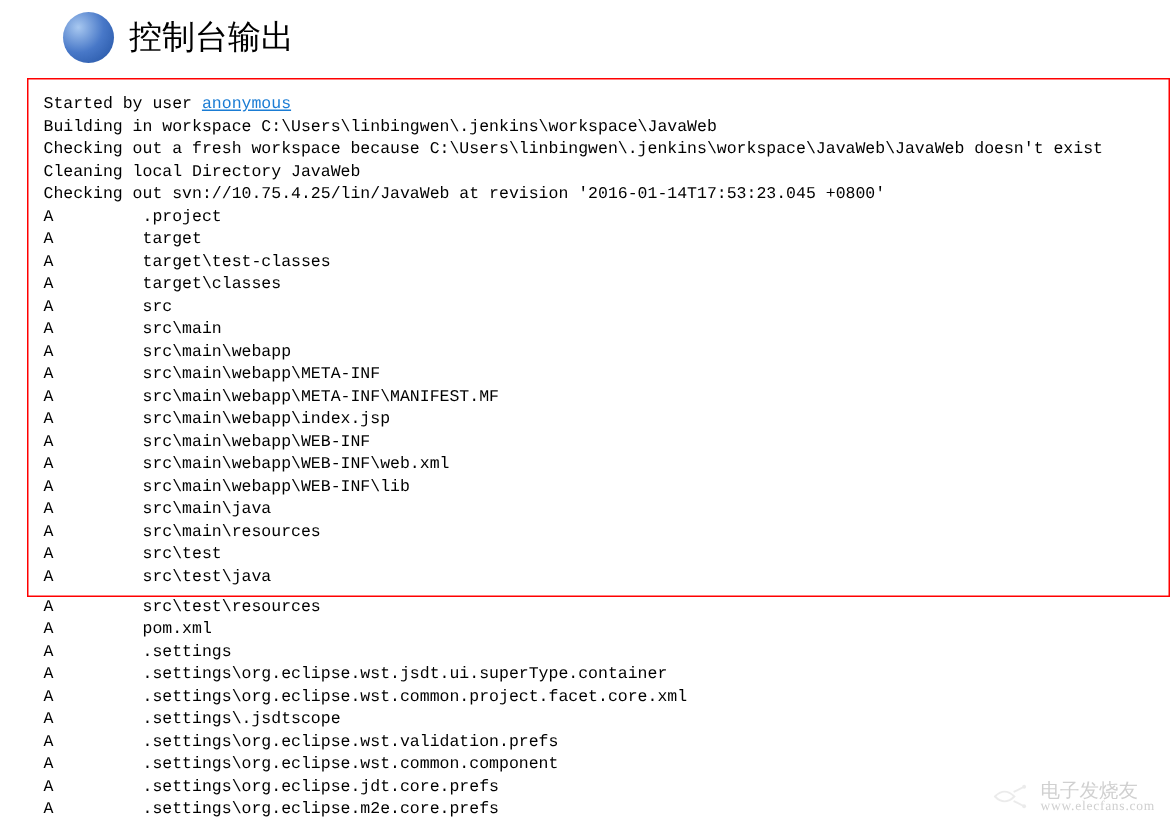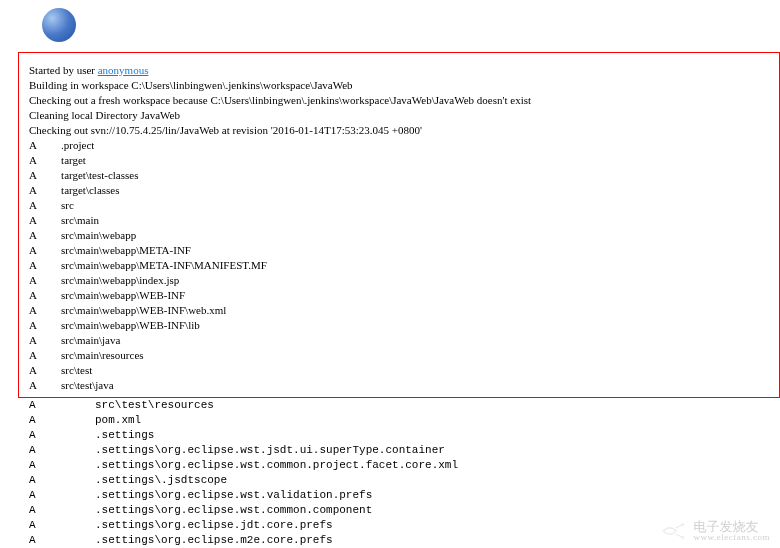--- a/index.html
+++ b/index.html
@@ -26,21 +26,21 @@
     }
     .title {
       font-size: 22px;
       font-family: SimSun, serif;
       color: #000;
     }
     .console-box {
       border: 1px solid #ff0000;
       margin: 6px 0 0 18px;
       padding: 10px 10px 4px 10px;
-      font-family: Liberation Serif, serif;
+      font-family: Liberation Mono, monospace;
       font-size: 11px;
       line-height: 15px;
       color: #000;
       white-space: pre;
       overflow: hidden;
     }
     .console-box a {
       color: #1a7cd4;
       text-decoration: underline;
     }
@@ -72,20 +72,21 @@
     }
     .wm-text { display: flex; flex-direction: column; line-height: 1; }
     .wm-line1 { font-size: 13px; }
     .wm-line2 { font-size: 9px; letter-spacing: 0.5px; font-family: Liberation Serif, serif; }
   </style>
 </head>
 <body>
 
 <div class="header">
   <div class="ball-icon"></div>
+  <div class="title">控制台输出</div>
 </div>
 
 <div class="console-box"><span>Started by user </span><a href="#">anonymous</a>
 <span>Building in workspace C:\Users\linbingwen\.jenkins\workspace\JavaWeb</span>
 <span>Checking out a fresh workspace because C:\Users\linbingwen\.jenkins\workspace\JavaWeb\JavaWeb doesn't exist</span>
 <span>Cleaning local Directory JavaWeb</span>
 <span>Checking out svn://10.75.4.25/lin/JavaWeb at revision '2016-01-14T17:53:23.045 +0800'</span>
 <span id="boxed-rows">A         .project
 A         target
 A         target\test-classes

